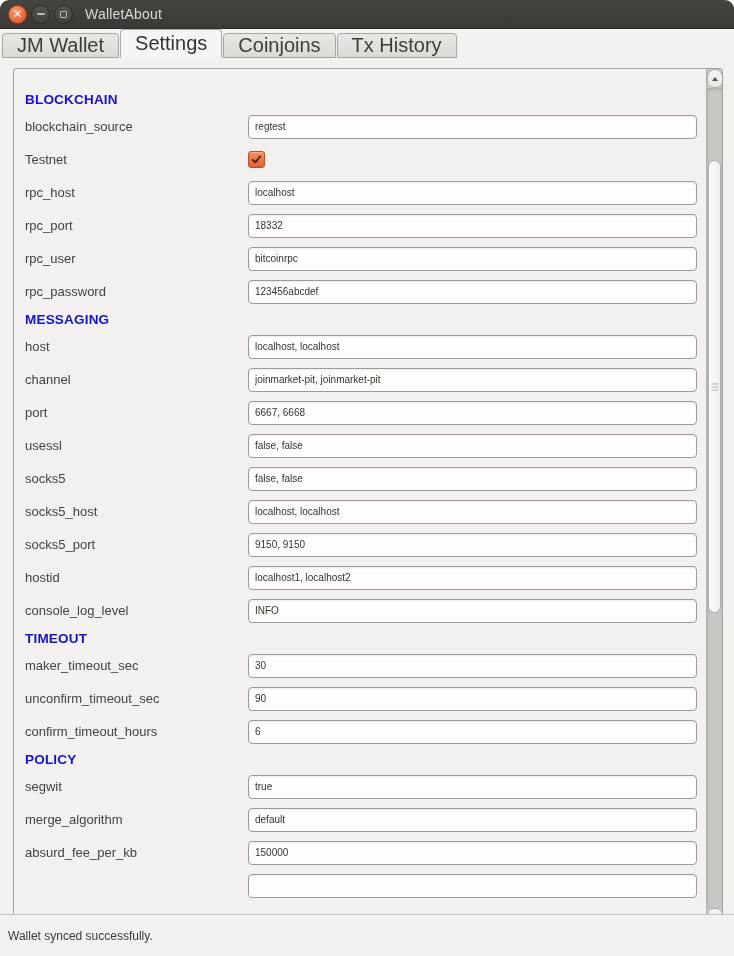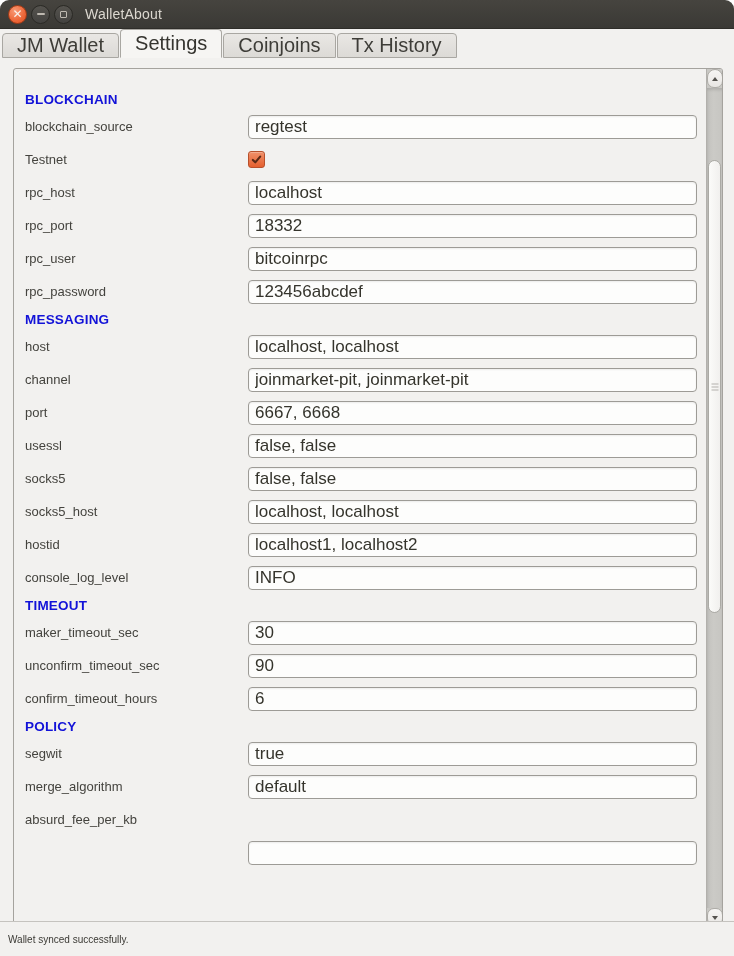--- a/index.html
+++ b/index.html
@@ -48,21 +48,21 @@
   }
   .form{position:absolute;left:0;top:13px;width:692px;padding-top:6px;}
   .shead{height:22px;display:flex;align-items:center;padding-left:11px;
     color:#1212d8;font-size:13.5px;font-weight:bold;letter-spacing:.2px;}
   .row{height:33px;display:flex;align-items:center;padding-left:11px;}
   .flabel{font-size:13px;color:#44433e;}
   .finput{
     width:449px;height:24px;margin-left:auto;margin-right:9px;
     border:1px solid #9d9b96;border-radius:4px;background:#fdfdfc;
     font-family:"Liberation Sans","DejaVu Sans",sans-serif;
-    font-size:17px;color:#35342c;padding:0 6px;outline:none;
+    font-size:10px;color:#35342c;padding:0 6px;outline:none;
     box-shadow:inset 0 1px 2px rgba(0,0,0,0.07);
   }
   .checkwrap{margin-left:auto;margin-right:9px;width:449px;display:flex;}
   .checkbox{
     width:17px;height:17px;border-radius:3px;
     background:linear-gradient(#f0916a,#e5602f);
     border:1px solid #b8502b;display:flex;align-items:center;justify-content:center;
     box-shadow:inset 0 1px 0 rgba(255,255,255,0.25);
   }
   .checkbox svg{display:block;}
@@ -80,23 +80,23 @@
   .strack{position:absolute;left:0;top:19px;bottom:19px;width:16px;
     background:linear-gradient(90deg,#c2c1bd,#cbcac6 40%,#c6c5c1);box-shadow:inset 0 2px 3px rgba(0,0,0,0.12);}
   .sthumb{position:absolute;left:1px;width:13px;top:91px;height:453px;
     background:linear-gradient(90deg,#fbfbf9,#f1f0ee);
     border:1px solid #abaaa5;border-radius:7px;}
   .grip{position:absolute;left:50%;top:50%;transform:translate(-50%,-50%);display:flex;flex-direction:column;gap:2px;}
   .grip span{display:block;width:7px;height:1px;background:#b4b2ad;}
 
   
   .statusbar{
-    position:absolute;left:0;right:0;bottom:0;height:35px;background:#f2f1ef;
+    position:absolute;left:0;right:0;bottom:0;height:42px;background:#f2f1ef;
     border-top:1px solid #c5c3bf;display:flex;align-items:center;padding-left:8px;
-    font-size:10px;color:#3b3a35;
+    font-size:12px;color:#3b3a35;
   }
 </style>
 </head>
 <body>
 
 <div class="window">
 
   <div class="titlebar">
     <div class="winbtns">
       <div class="winbtn btn-close">
@@ -189,20 +189,24 @@
         <div class="row">
           <span class="flabel">socks5</span>
           <input class="finput" type="text" value="false, false" style="">
         </div>
 
         <div class="row">
           <span class="flabel">socks5_host</span>
           <input class="finput" type="text" value="localhost, localhost" style="">
         </div>
 
+        <div class="row">
+          <span class="flabel">socks5_port</span>
+          <input class="finput" type="text" value="9150, 9150" style="">
+        </div>
 
         <div class="row">
           <span class="flabel">hostid</span>
           <input class="finput" type="text" value="localhost1, localhost2" style="">
         </div>
 
 
         <div class="row">
           <span class="flabel">console_log_level</span>
           <input class="finput" type="text" value="INFO" style="">
@@ -233,20 +237,21 @@
         </div>
 
         <div class="row">
           <span class="flabel">merge_algorithm</span>
           <input class="finput" type="text" value="default" style="">
         </div>
 
 
         <div class="row">
           <span class="flabel">absurd_fee_per_kb</span>
+          <input class="finput" type="text" value="150000" style="">
         </div>
 
         <div class="row">
           <span class="flabel"></span>
           <input class="finput" type="text" style="">
         </div>
 
       </div>
 
       <div class="vscroll">

